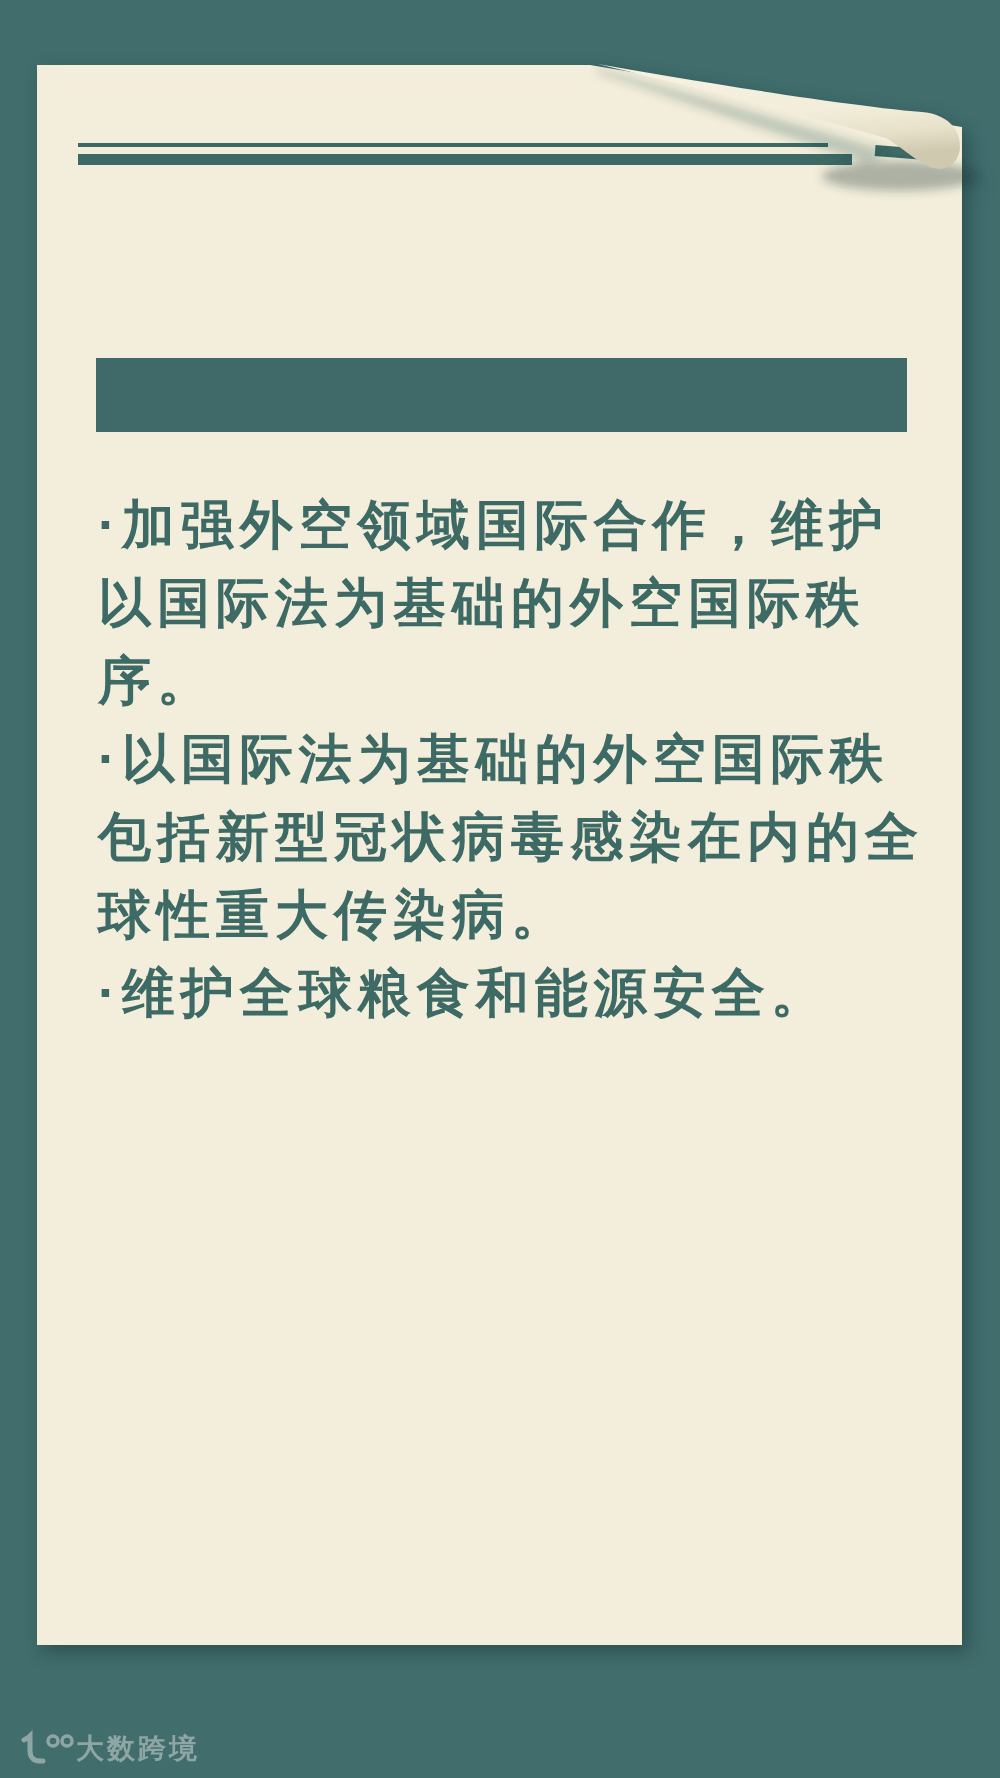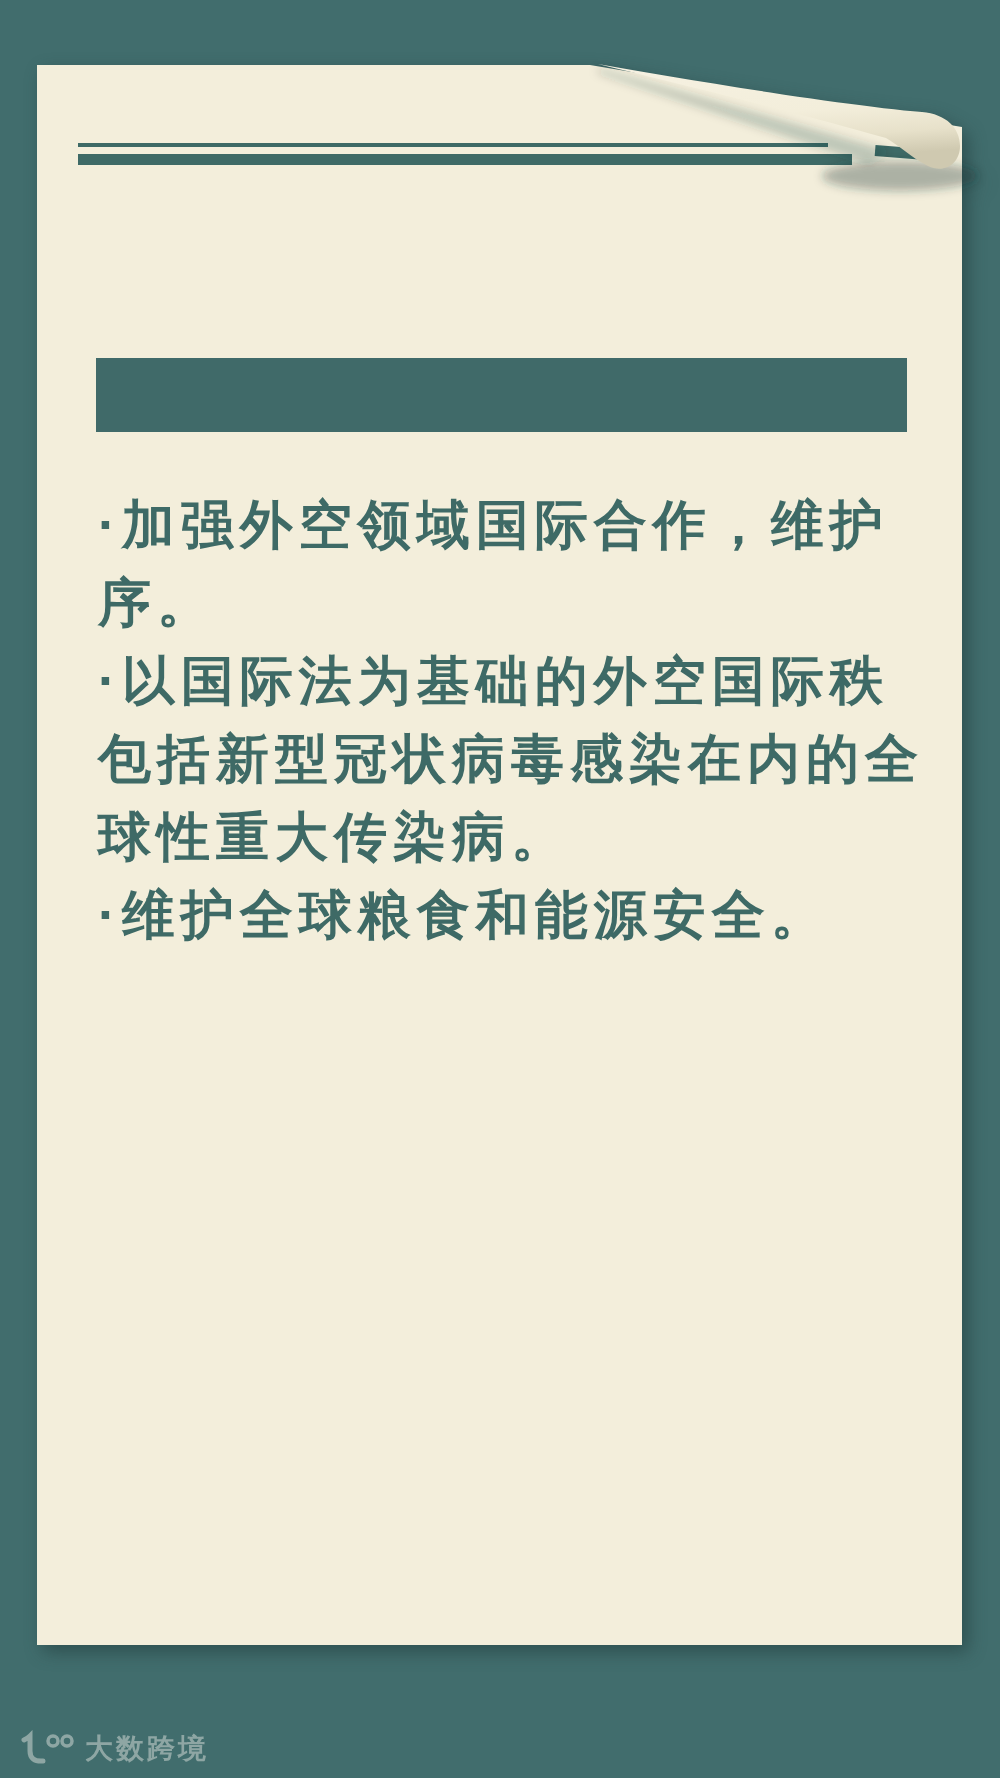--- a/index.html
+++ b/index.html
@@ -39,40 +39,41 @@
     color:var(--c-accent,#3e6a66);
   }
   .line{
     height:78px;line-height:78px;
     font-size:53px;font-weight:800;letter-spacing:6px;
     white-space:nowrap;
   }
   .curl{position:absolute;left:590px;top:56px;width:380px;height:150px;overflow:visible;}
   .watermark{
     position:absolute;left:18px;top:1728px;height:42px;
-    display:flex;align-items:center;gap:9px;
+    display:flex;align-items:center;
     color:var(--c-watermark,#9cb1ae);opacity:0.85;
   }
   .watermark svg{display:block;}
   .brand-name{
     font-size:28px;font-weight:600;letter-spacing:3px;
     line-height:42px;white-space:nowrap;
   }
 </style>
 </head>
 <body>
 
 <div class="paper-wrap">
   <div class="paper">
     <div class="rule rule-thin"></div>
     <div class="rule rule-thick"></div>
     <div class="rule rule-seg"></div>
     <div class="header-bar"></div>
     <div class="textblock">
       <div class="line">·加强外空领域国际合作，维护</div>
+      <div class="line">以国际法为基础的外空国际秩</div>
       <div class="line">序。</div>
       <div class="line">·以国际法为基础的外空国际秩</div>
       <div class="line">包括新型冠状病毒感染在内的全</div>
       <div class="line">球性重大传染病。</div>
       <div class="line">·维护全球粮食和能源安全。</div>
     </div>
   </div>
 
   <svg class="curl" viewBox="0 0 380 150">
     <defs>

